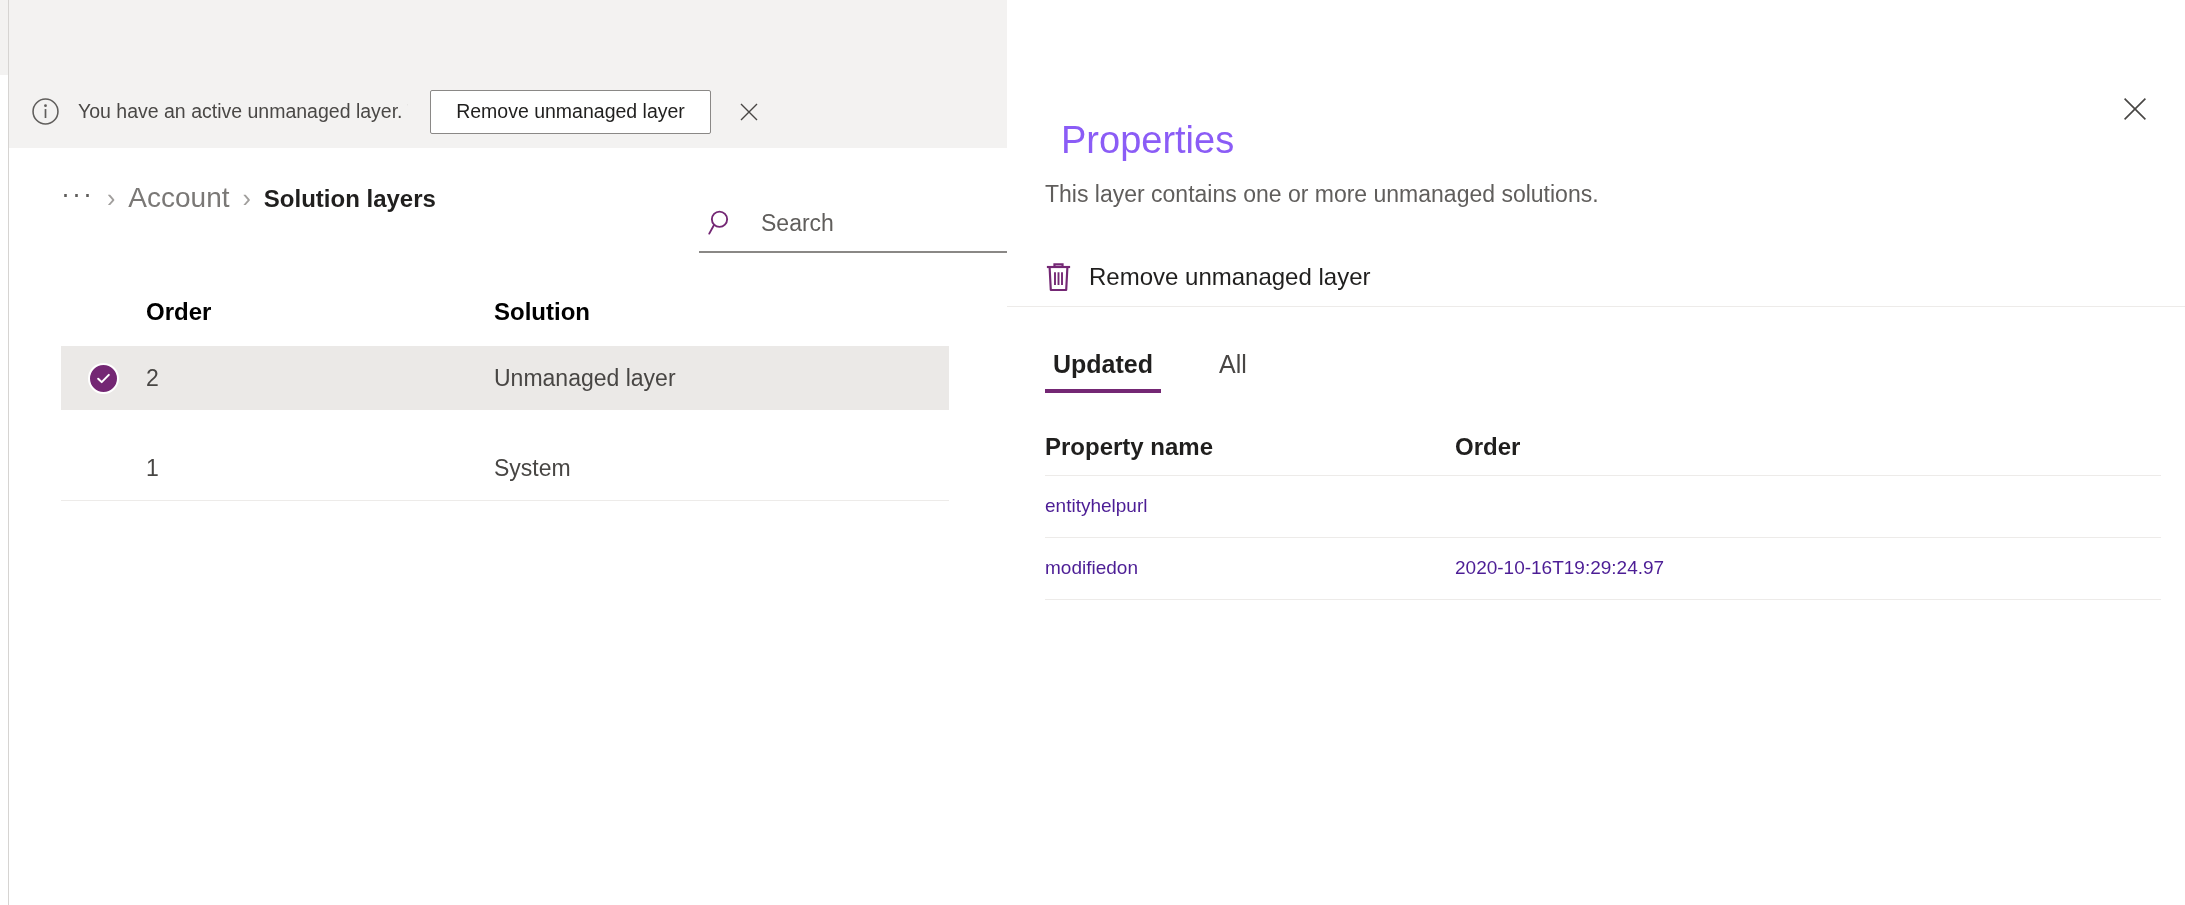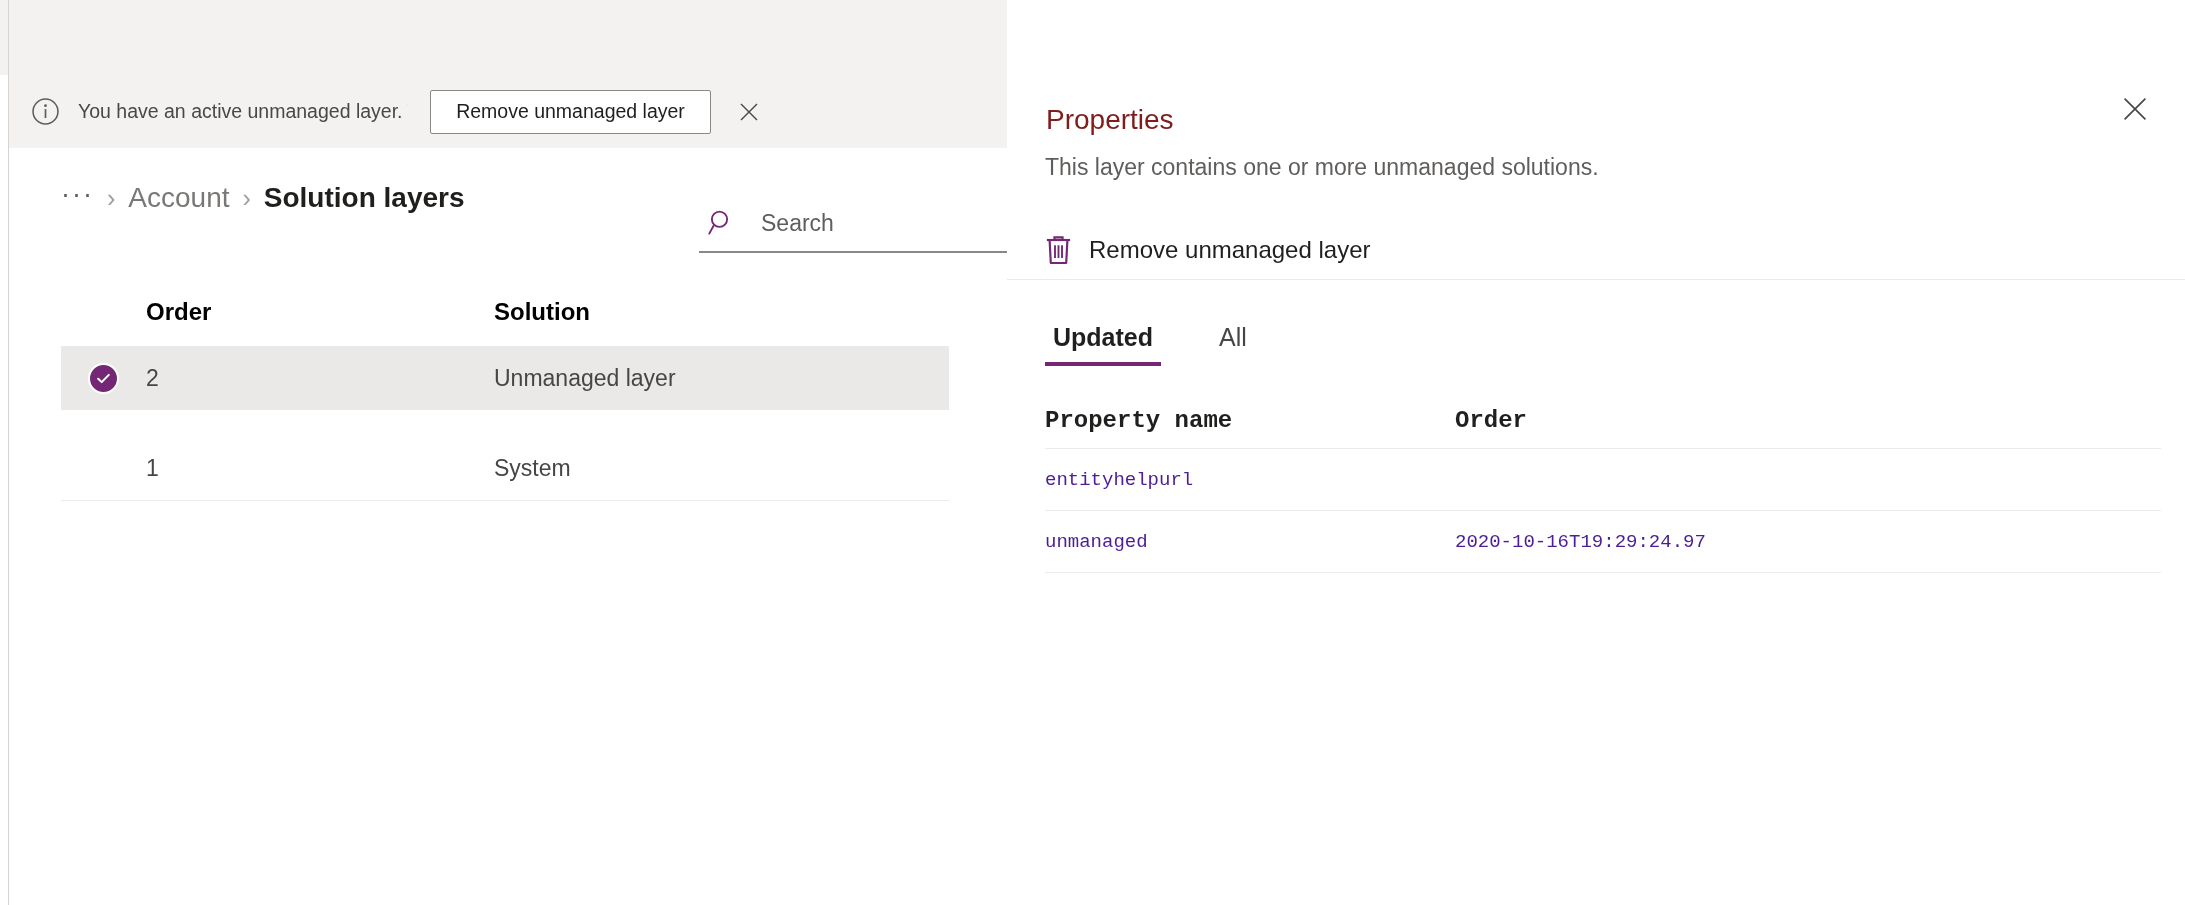--- a/index.html
+++ b/index.html
@@ -137,21 +137,21 @@
     font-weight: 300;
     line-height: 1;
   }
   .bc-link {
     font-size: 28px;
     color: #7a7876;
     cursor: pointer;
     line-height: 1;
   }
   .bc-current {
-    font-size: 28px;
+    font-size: 24px;
     color: #201f1e;
     font-weight: bold;
     line-height: 1;
     text-align: center;
   }
 
   .search-wrap {
     position: absolute;
     left: 690px;
     top: 47px;
@@ -249,24 +249,24 @@
     width: 1178px;
     height: 830px;
     background: #ffffff;
     overflow: hidden;
   }
   .panel-header {
     position: relative;
     padding: 28px 40px 0 38px;
   }
   .panel-title {
-    font-size: 28px;
+    font-size: 38px;
     font-weight: normal;
-    color: #7f1d1d;
-    margin: 1px;
+    color: #8b5cf6;
+    margin: 16px;
     line-height: 1.15;
   }
   .panel-sub {
     margin: 17px 0 0 0;
     font-size: 23px;
     color: #605e5c;
     line-height: 1.3;
   }
   .panel-close {
     position: absolute;
@@ -331,21 +331,20 @@
     content: "";
     position: absolute;
     left: 0; right: 0; bottom: 0;
     height: 4px;
     background: #742774;
   }
 
   .prop-table {
     margin-top: 26px;
     padding: 0 24px 0 38px;
-    font-family: Liberation Mono, monospace;
   }
   .prop-head {
     display: flex;
     align-items: center;
     height: 56px;
   }
   .prop-head .th {
     font-size: 24px;
     font-weight: bold;
     color: #201f1e;
@@ -477,21 +476,21 @@
       </div>
       <div class="prop-divider"></div>
 
       <div class="prop-row">
         <div class="td pcol-name">entityhelpurl</div>
         <div class="td pcol-value"></div>
       </div>
       <div class="prop-divider"></div>
 
       <div class="prop-row">
-        <div class="td pcol-name">unmanaged</div>
+        <div class="td pcol-name">modifiedon</div>
         <div class="td pcol-value">2020-10-16T19:29:24.97</div>
       </div>
       <div class="prop-divider"></div>
     </div>
 
   </div>
 
 </div>
 
 </body></html>

